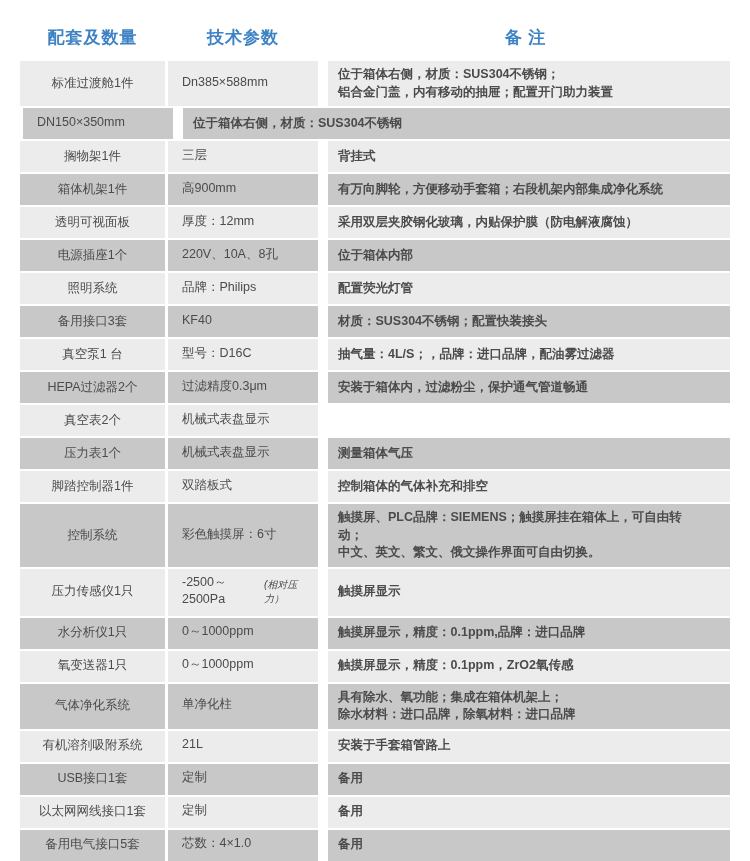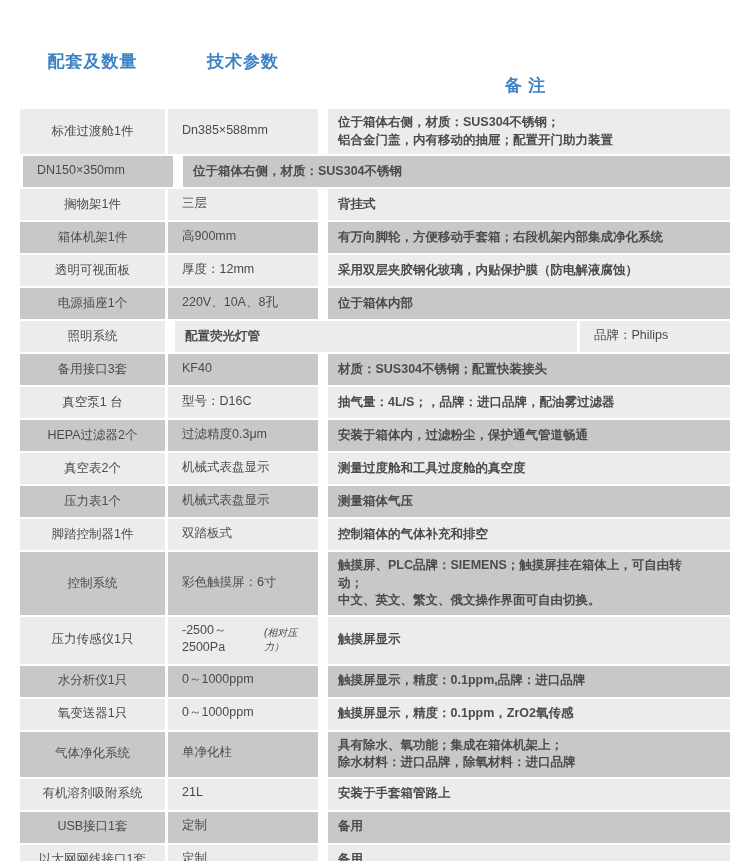--- a/index.html
+++ b/index.html
@@ -2,21 +2,21 @@
 <html><head>
 <meta charset="utf-8">
 <style>
   html,body{margin:0;padding:0;background:#ffffff;}
   body{width:750px;font-family:"Liberation Sans","DejaVu Sans",sans-serif;}
   .page{box-sizing:border-box;width:750px;min-height:861px;padding:26px 20px 22px 20px;background:#ffffff;}
   .header-row{display:flex;align-items:center;margin-bottom:12px;font-family:Liberation Serif, serif;}
   .hcell{font-size:17px;font-weight:bold;color:#3d82c4;text-align:center;letter-spacing:1px;}
   .h1{width:145px;}
   .h2{width:150px;margin-left:3px;}
-  .h3{flex:1;margin-left:3px;margin-top:48px;}
+  .h3{flex:1;margin-left:3px;}
   .trow{display:flex;margin-bottom:2px;}
   .cell{box-sizing:border-box;display:flex;align-items:center;min-height:31px;font-size:12.5px;color:#4b4b4b;line-height:1.4;}
   .trow:nth-child(odd) .cell{background:#ececec;}
   .trow:nth-child(even) .cell{background:#c8c8c8;}
   .c1{width:145px;justify-content:center;text-align:center;padding:5px 4px;}
   .c2{width:150px;margin-left:3px;padding:5px 4px 7px 14px;}
   .c3{flex:1;margin-left:10px;padding:5px 28px 5px 10px;font-weight:bold;}
   .remark-text{white-space:pre-line;}
   .param-note{font-size:10px;align-self:center;padding-top:2px;font-style:italic;}
 </style>
@@ -97,27 +97,27 @@
           <span class="param-note"></span>
     </div>
     <div class="cell c3">
       <span class="remark-text">位于箱体内部</span>
     </div>
   </div>
       <div class="trow">
     <div class="cell c1">
       <span>照明系统</span>
     </div>
+    <div class="cell c2">
+      <span>品牌：Philips</span>
+          <span class="param-note"></span>
+    </div>
     <div class="cell c3">
       <span class="remark-text">配置荧光灯管</span>
     </div>
-    <div class="cell c2">
-      <span>品牌：Philips</span>
-          <span class="param-note"></span>
-    </div>
   </div>
       <div class="trow">
     <div class="cell c1">
       <span>备用接口3套</span>
     </div>
     <div class="cell c2">
       <span>KF40</span>
           <span class="param-note"></span>
     </div>
     <div class="cell c3">
@@ -148,23 +148,20 @@
       <span class="remark-text">安装于箱体内，过滤粉尘，保护通气管道畅通</span>
     </div>
   </div>
       <div class="trow">
     <div class="cell c1">
       <span>真空表2个</span>
     </div>
     <div class="cell c2">
       <span>机械式表盘显示</span>
           <span class="param-note"></span>
-    </div>
-    <div class="cell c3">
-      <span class="remark-text">测量过度舱和工具过度舱的真空度</span>
     </div>
   </div>
       <div class="trow">
     <div class="cell c1">
       <span>压力表1个</span>
     </div>
     <div class="cell c2">
       <span>机械式表盘显示</span>
           <span class="param-note"></span>
     </div>

